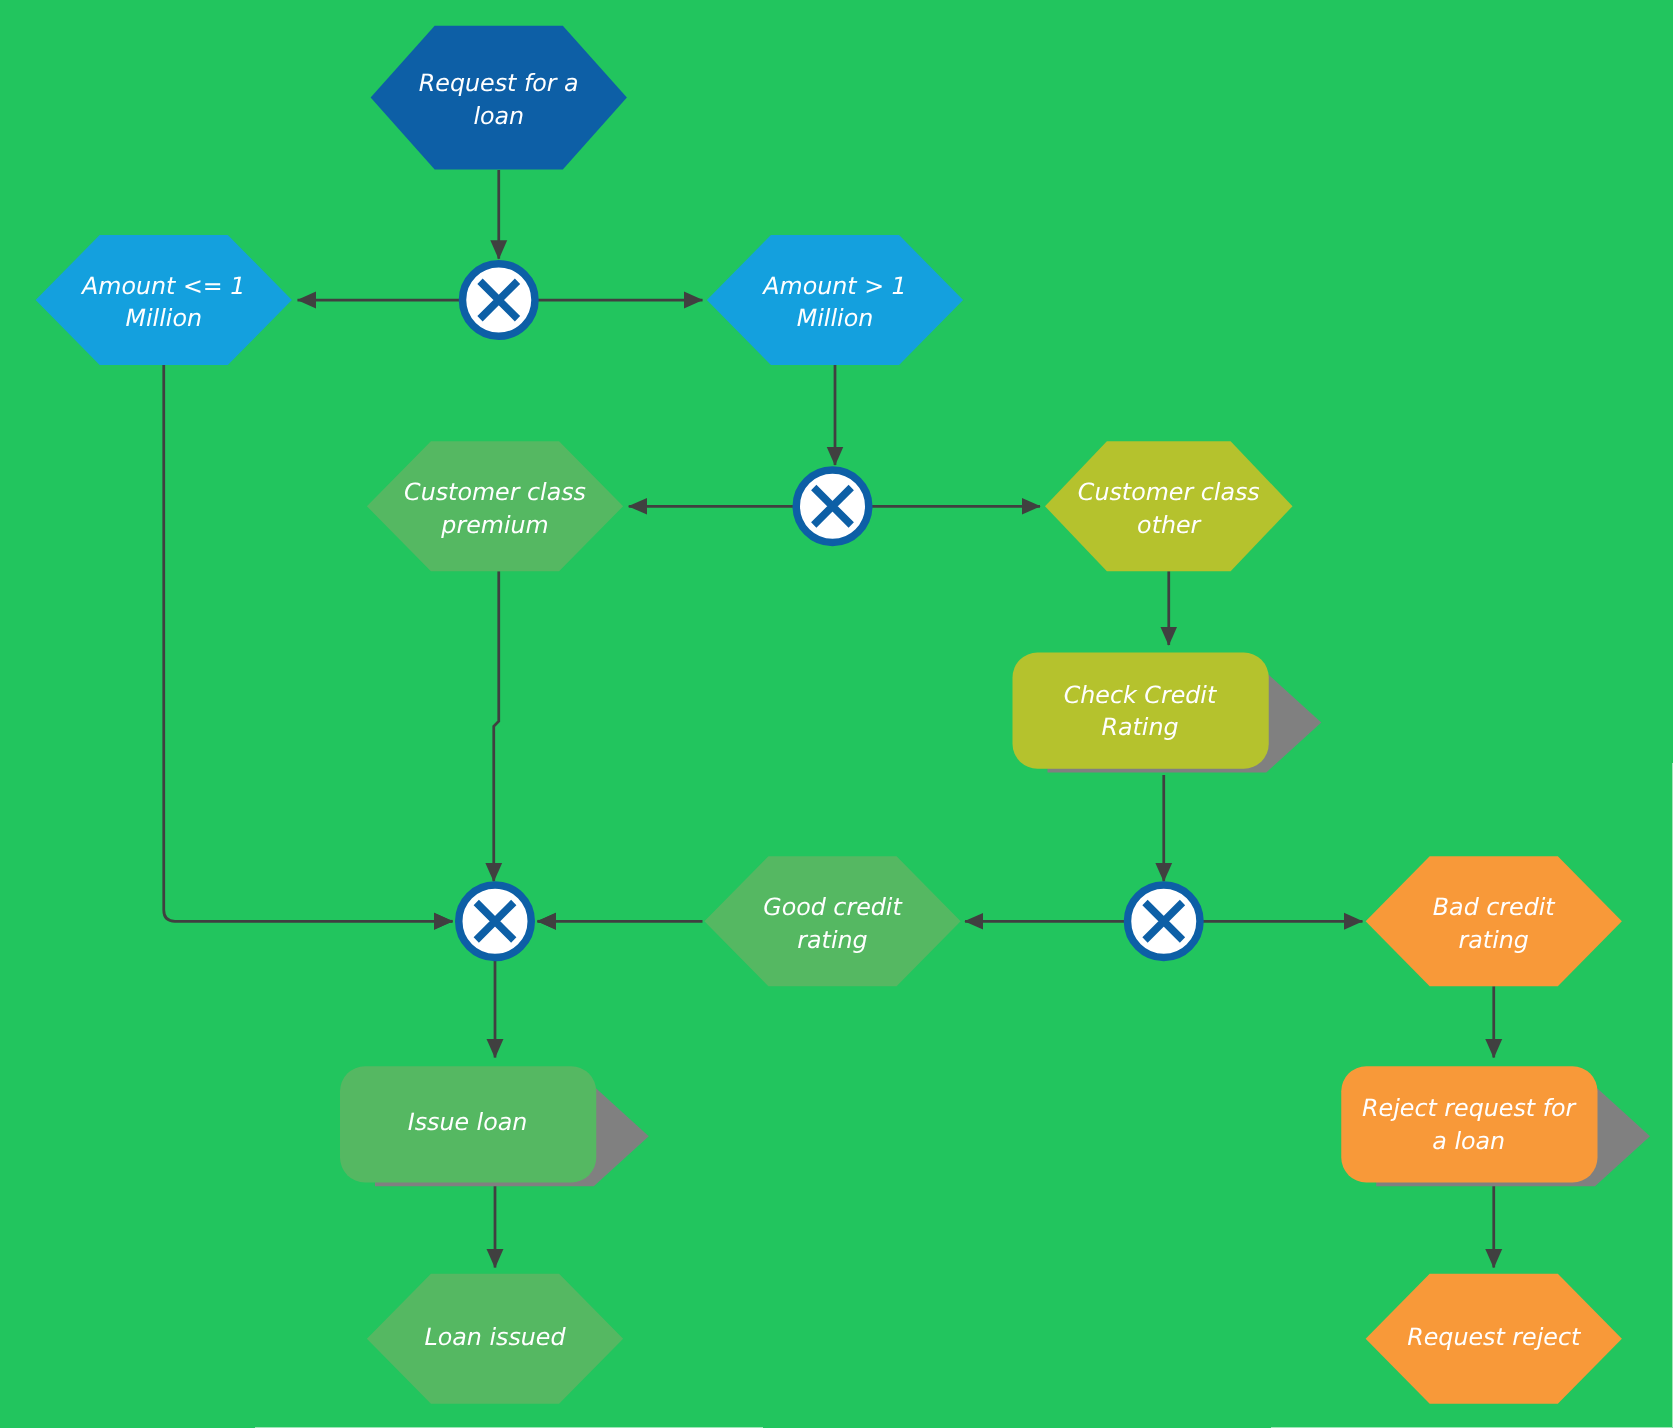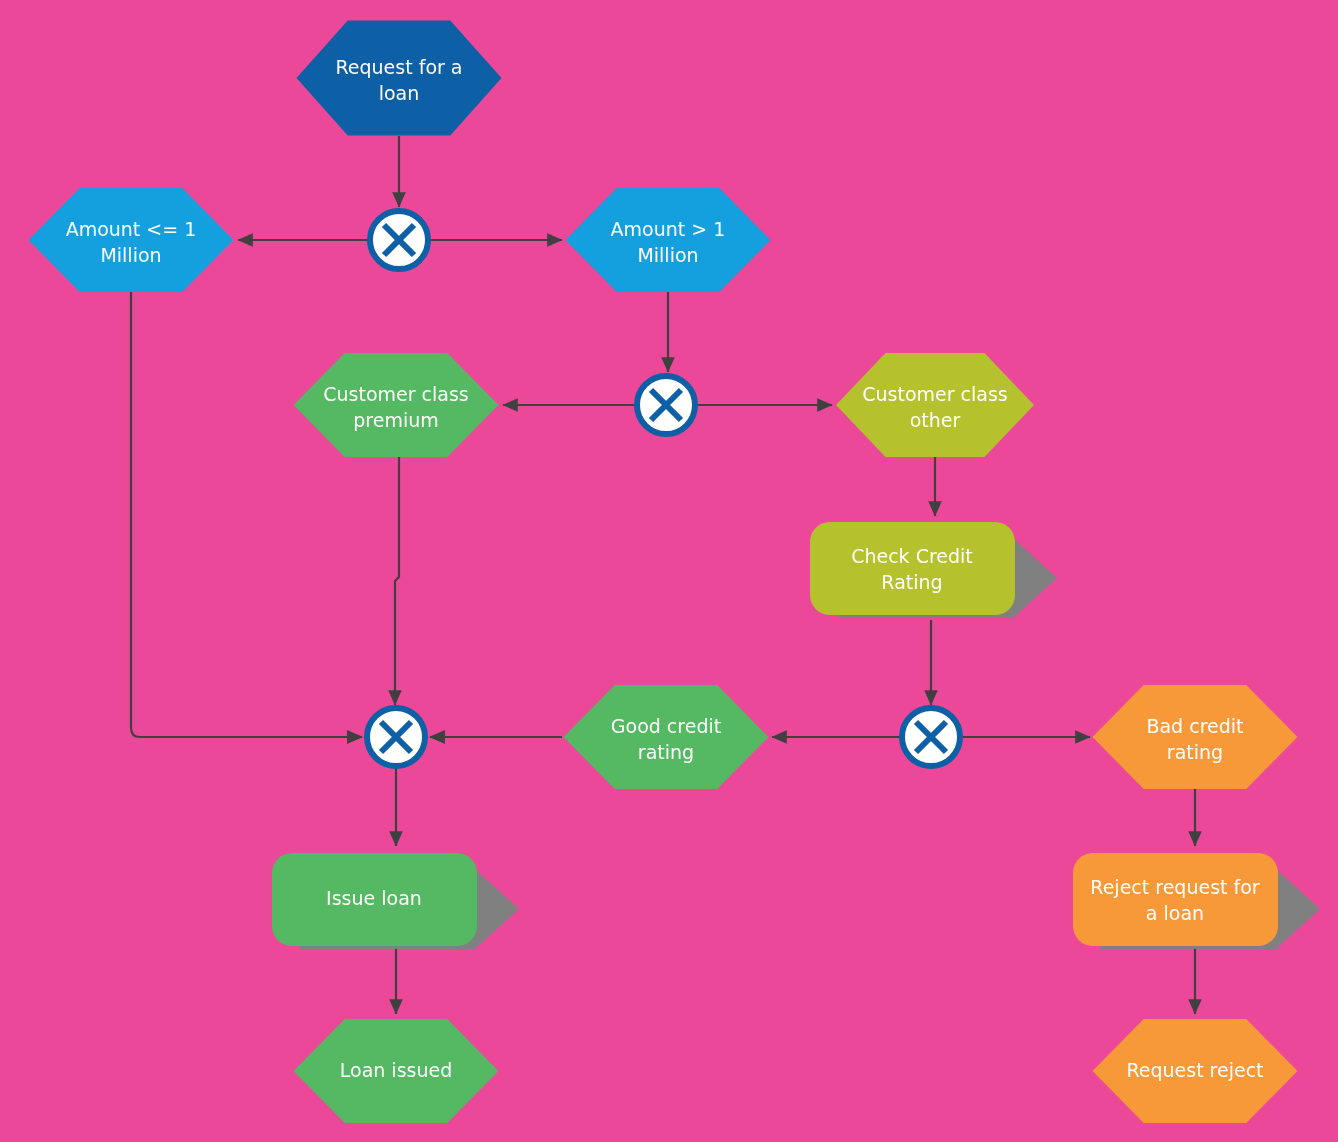--- a/index.html
+++ b/index.html
@@ -48,21 +48,21 @@
     stroke-linecap: butt;
     fill: none;
   }
   .shadow {
     fill: #808080;
   }
 </style>
 </head>
 <body>
 
-<div id="diagram-root" style="background: #ec4899;">
+<div id="diagram-root" style="background: #22c55e; font-style: italic;">
   <svg id="flow" viewBox="0 0 1338 1142" xmlns="http://www.w3.org/2000/svg">
 
     <defs>
       <marker id="arrow" viewBox="0 0 10 10" refX="9.6" refY="5" markerWidth="7" markerHeight="7" orient="auto-start-reverse" markerUnits="strokeWidth">
         <path d="M 0 0.6 L 10 5 L 0 9.4 z" fill="#404040"></path>
       </marker>
     </defs>
 
     <g>
 

